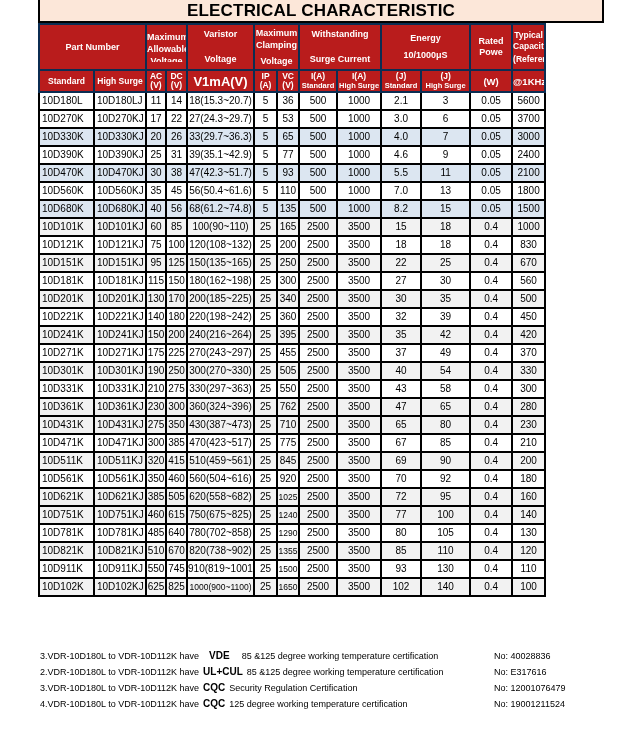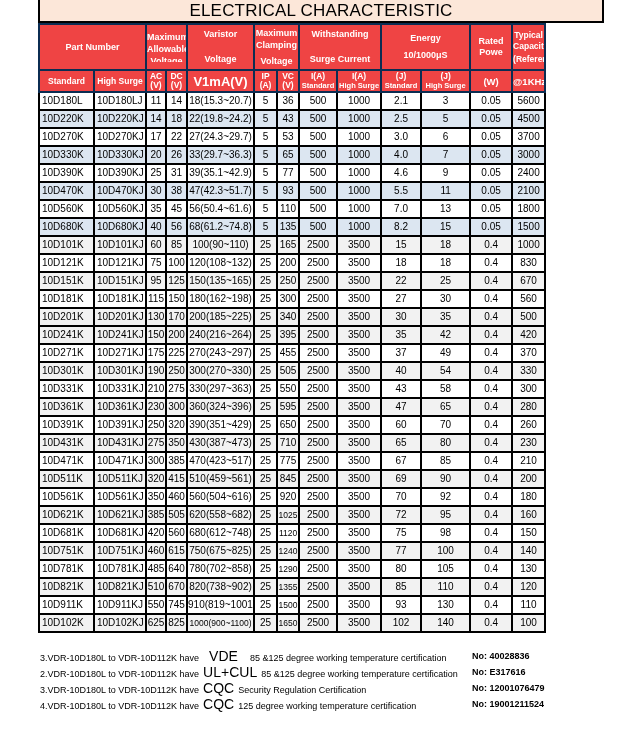--- a/index.html
+++ b/index.html
@@ -1,43 +1,43 @@
 <!DOCTYPE html>
 <html><head>
 <meta charset="utf-8">
 <style>
   html, body { margin: 0; padding: 0; background: #ffffff; }
   body { width: 634px; height: 731px; position: relative; overflow: hidden;
          font-family: "Liberation Sans", sans-serif; color: #000; }
   .sheet { position: absolute; left: 38px; top: 0; width: 566px; }
   .title {
     height: 21px; background: #fce7d9; border: 2px solid #000; border-top: none;
-    text-align: center; font-weight: normal; font-size: 17px; line-height: 21px; letter-spacing: 0.2px;
+    text-align: center; font-weight: bold; font-size: 17px; line-height: 21px; letter-spacing: 0.2px;
   }
   table { border-collapse: collapse; table-layout: fixed; width: 566px; }
   th, td { border: 2px solid #000; padding: 0; text-align: center; overflow: hidden; white-space: nowrap; }
-  th { background: #ef4444; color: #ffffff; font-weight: bold; border-color: #0b2d52; }
+  th { background: #b91c1c; color: #ffffff; font-weight: bold; border-color: #0b2d52; }
   .gh th { height: 44px; font-size: 9px; line-height: 11px; vertical-align: middle; }
   .gh th .l1 { display: block; }
   .gh th .l2 { display: block; margin-top: 7px; }
   .gh th.tight .l2 { margin-top: 1px; }
   .gh th.tight .l3 { display: block; margin-top: 1px; }
   .sh th { height: 20px; font-size: 8.5px; line-height: 9px; }
   .sh th.small { font-size: 7.5px; }
   td { height: 16px; font-size: 10px; line-height: 16px; }
   td.left { text-align: left; padding-left: 2px; }
   td.sm { font-size: 8.5px; }
   tr.blue td { background: #dce6f1; }
   tr.gray td { background: #f2f2f2; }
   tr.white td { background: #ffffff; }
   .notes { position: absolute; left: 40px; top: 648px; width: 560px; font-size: 9px; }
   .note { height: 16px; line-height: 16px; position: relative; white-space: nowrap; }
   .note .lead { position: absolute; left: 0; }
-  .note .cert { font-weight: normal; font-size: 14px; text-align: right; }
-  .note .no { position: absolute; left: 432px; font-weight: bold; }
+  .note .cert { font-weight: bold; font-size: 10px; text-align: right; }
+  .note .no { position: absolute; left: 454px; }
 </style>
 </head>
 <body>
 
 <div class="sheet">
   <div class="title">ELECTRICAL CHARACTERISTIC</div>
 
   <table>
     <colgroup>
       <col style="width:55px">
@@ -115,35 +115,20 @@
           <td>18(15.3~20.7)</td>
           <td>5</td>
           <td>36</td>
           <td>500</td>
           <td>1000</td>
           <td>2.1</td>
           <td>3</td>
           <td>0.05</td>
           <td>5600</td>
         </tr>
-        <tr class="blue">
-          <td class="left">10D220K</td>
-          <td class="left">10D220KJ</td>
-          <td>14</td>
-          <td>18</td>
-          <td>22(19.8~24.2)</td>
-          <td>5</td>
-          <td>43</td>
-          <td>500</td>
-          <td>1000</td>
-          <td>2.5</td>
-          <td>5</td>
-          <td>0.05</td>
-          <td>4500</td>
-        </tr>
         <tr class="white">
           <td class="left">10D270K</td>
           <td class="left">10D270KJ</td>
           <td>17</td>
           <td>22</td>
           <td>27(24.3~29.7)</td>
           <td>5</td>
           <td>53</td>
           <td>500</td>
           <td>1000</td>
@@ -295,20 +280,35 @@
           <td>200(185~225)</td>
           <td>25</td>
           <td>340</td>
           <td>2500</td>
           <td>3500</td>
           <td>30</td>
           <td>35</td>
           <td>0.4</td>
           <td>500</td>
         </tr>
+        <tr class="white">
+          <td class="left">10D221K</td>
+          <td class="left">10D221KJ</td>
+          <td>140</td>
+          <td>180</td>
+          <td>220(198~242)</td>
+          <td>25</td>
+          <td>360</td>
+          <td>2500</td>
+          <td>3500</td>
+          <td>32</td>
+          <td>39</td>
+          <td>0.4</td>
+          <td>450</td>
+        </tr>
         <tr class="gray">
           <td class="left">10D241K</td>
           <td class="left">10D241KJ</td>
           <td>150</td>
           <td>200</td>
           <td>240(216~264)</td>
           <td>25</td>
           <td>395</td>
           <td>2500</td>
           <td>3500</td>
@@ -362,42 +362,27 @@
           <td>0.4</td>
           <td>300</td>
         </tr>
         <tr class="gray">
           <td class="left">10D361K</td>
           <td class="left">10D361KJ</td>
           <td>230</td>
           <td>300</td>
           <td>360(324~396)</td>
           <td>25</td>
-          <td>595</td>
+          <td>762</td>
           <td>2500</td>
           <td>3500</td>
           <td>47</td>
           <td>65</td>
           <td>0.4</td>
           <td>280</td>
-        </tr>
-        <tr class="white">
-          <td class="left">10D391K</td>
-          <td class="left">10D391KJ</td>
-          <td>250</td>
-          <td>320</td>
-          <td>390(351~429)</td>
-          <td>25</td>
-          <td>650</td>
-          <td>2500</td>
-          <td>3500</td>
-          <td>60</td>
-          <td>70</td>
-          <td>0.4</td>
-          <td>260</td>
         </tr>
         <tr class="gray">
           <td class="left">10D431K</td>
           <td class="left">10D431KJ</td>
           <td>275</td>
           <td>350</td>
           <td>430(387~473)</td>
           <td>25</td>
           <td>710</td>
           <td>2500</td>
@@ -459,35 +444,20 @@
           <td>505</td>
           <td>620(558~682)</td>
           <td>25</td>
           <td class="sm">1025</td>
           <td>2500</td>
           <td>3500</td>
           <td>72</td>
           <td>95</td>
           <td>0.4</td>
           <td>160</td>
-        </tr>
-        <tr class="white">
-          <td class="left">10D681K</td>
-          <td class="left">10D681KJ</td>
-          <td>420</td>
-          <td>560</td>
-          <td>680(612~748)</td>
-          <td>25</td>
-          <td class="sm">1120</td>
-          <td>2500</td>
-          <td>3500</td>
-          <td>75</td>
-          <td>98</td>
-          <td>0.4</td>
-          <td>150</td>
         </tr>
         <tr class="gray">
           <td class="left">10D751K</td>
           <td class="left">10D751KJ</td>
           <td>460</td>
           <td>615</td>
           <td>750(675~825)</td>
           <td>25</td>
           <td class="sm">1240</td>
           <td>2500</td>

